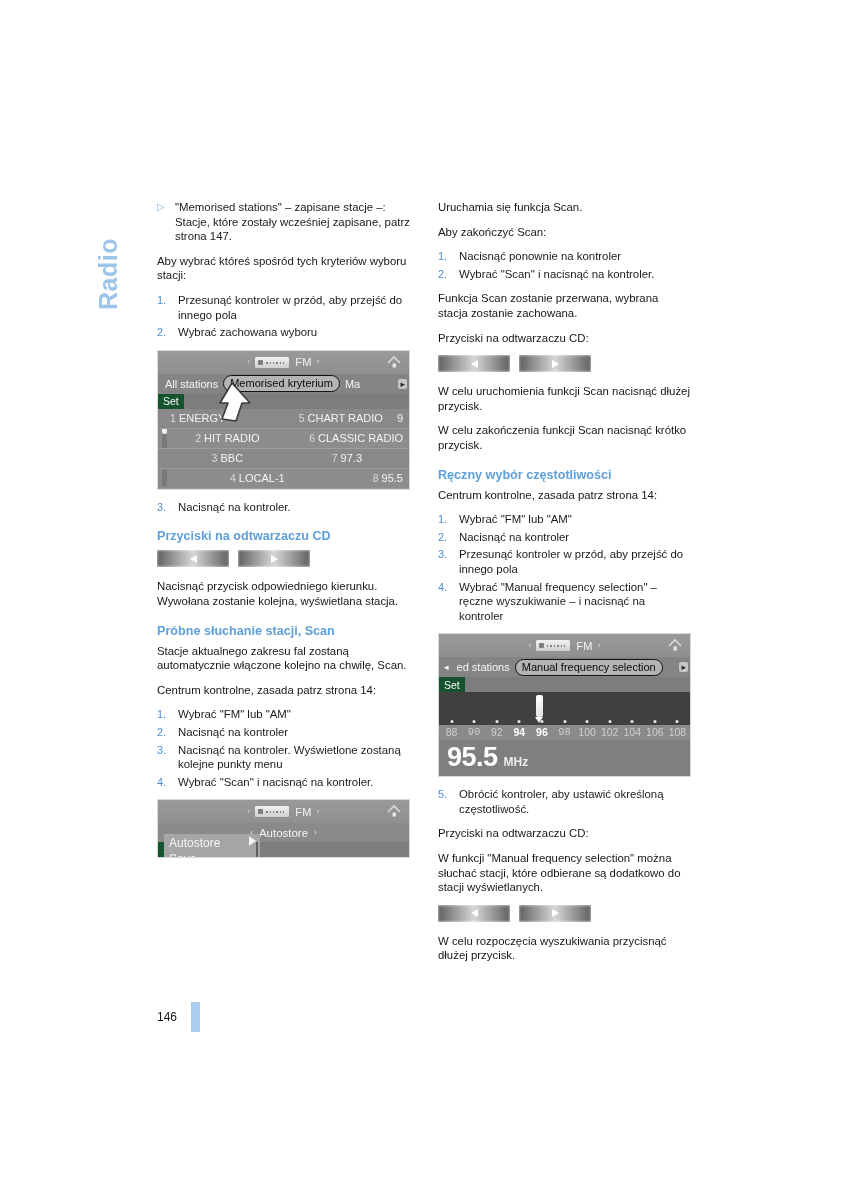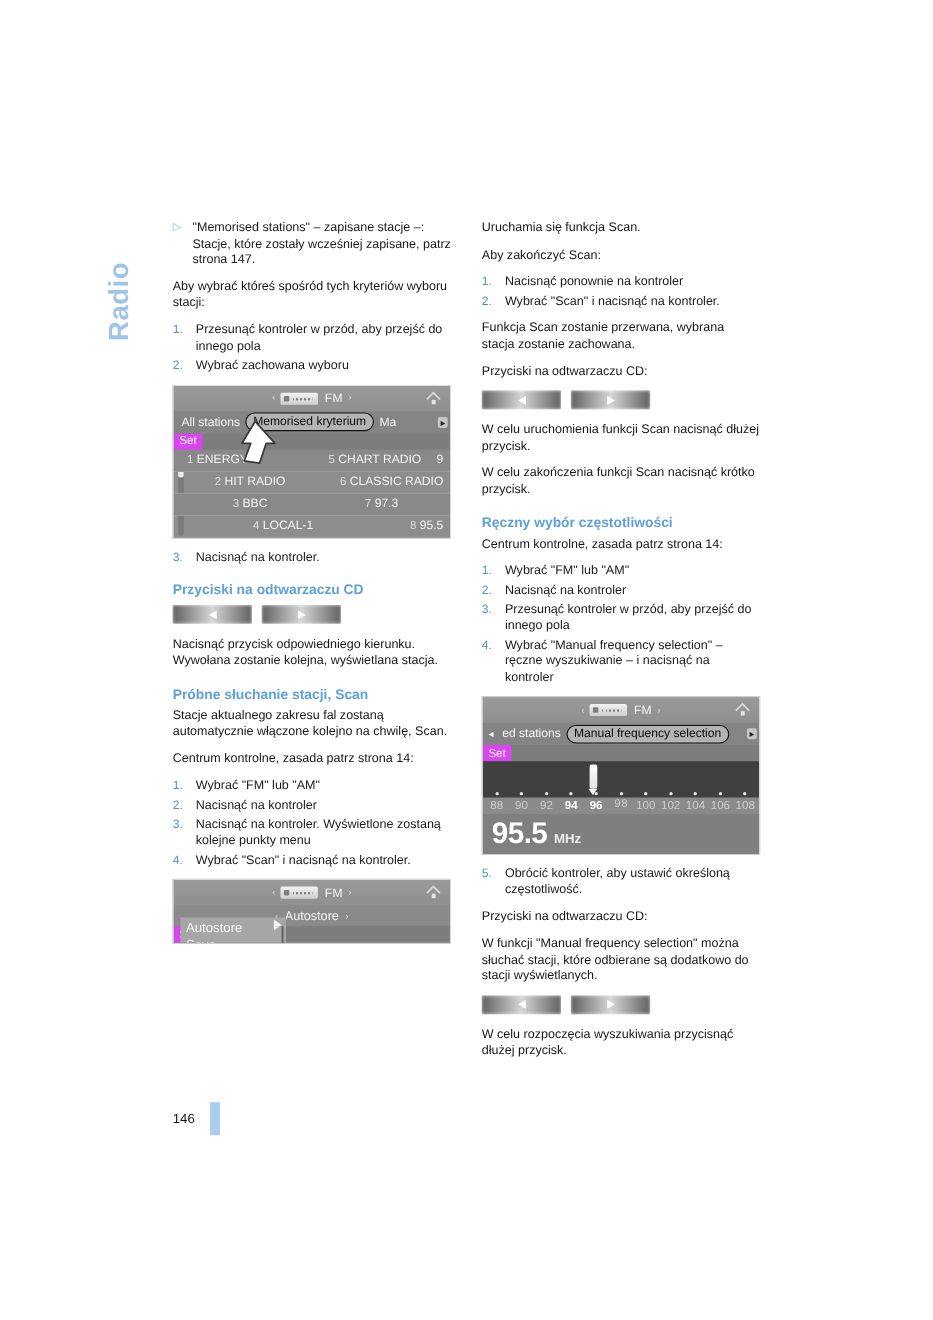--- a/index.html
+++ b/index.html
@@ -224,21 +224,21 @@
     margin-left: auto;
   }
 
   .scr-set {
     height: 15px;
     background: #7d7d7d;
     display: flex;
     align-items: center;
   }
   .scr-set .set-label {
-    background: #d946ef;
+    background: #14532d;
     color: #fafafa;
     font-size: 10.5px;
     padding: 0 5px;
     line-height: 14px;
     height: 15px;
     display: flex;
     align-items: center;
   }
 
   .scr-list {
@@ -690,21 +690,21 @@
             <span style="left: 41%;"></span>
             <span style="left: 50%;"></span>
             <span style="left: 59%;"></span>
             <span style="left: 68%;"></span>
             <span style="left: 77%;"></span>
             <span style="left: 86%;"></span>
             <span style="left: 95%;"></span>
           </div>
         <div class="freq-labels" id="freq-labels">
             <span style="left: 5%;">88</span>
-            <span style="left: 14%;">90</span>
+            <span style="left: 14%; font-family: Liberation Mono, monospace;">90</span>
             <span style="left: 23%;">92</span>
             <span class="bold" style="left: 32%;">94</span>
             <span class="bold" style="left: 41%;">96</span>
             <span style="left: 50%; font-family: Liberation Mono, monospace;">98</span>
             <span style="left: 59%;">100</span>
             <span style="left: 68%;">102</span>
             <span style="left: 77%;">104</span>
             <span style="left: 86%;">106</span>
             <span style="left: 95%;">108</span>
           </div>

